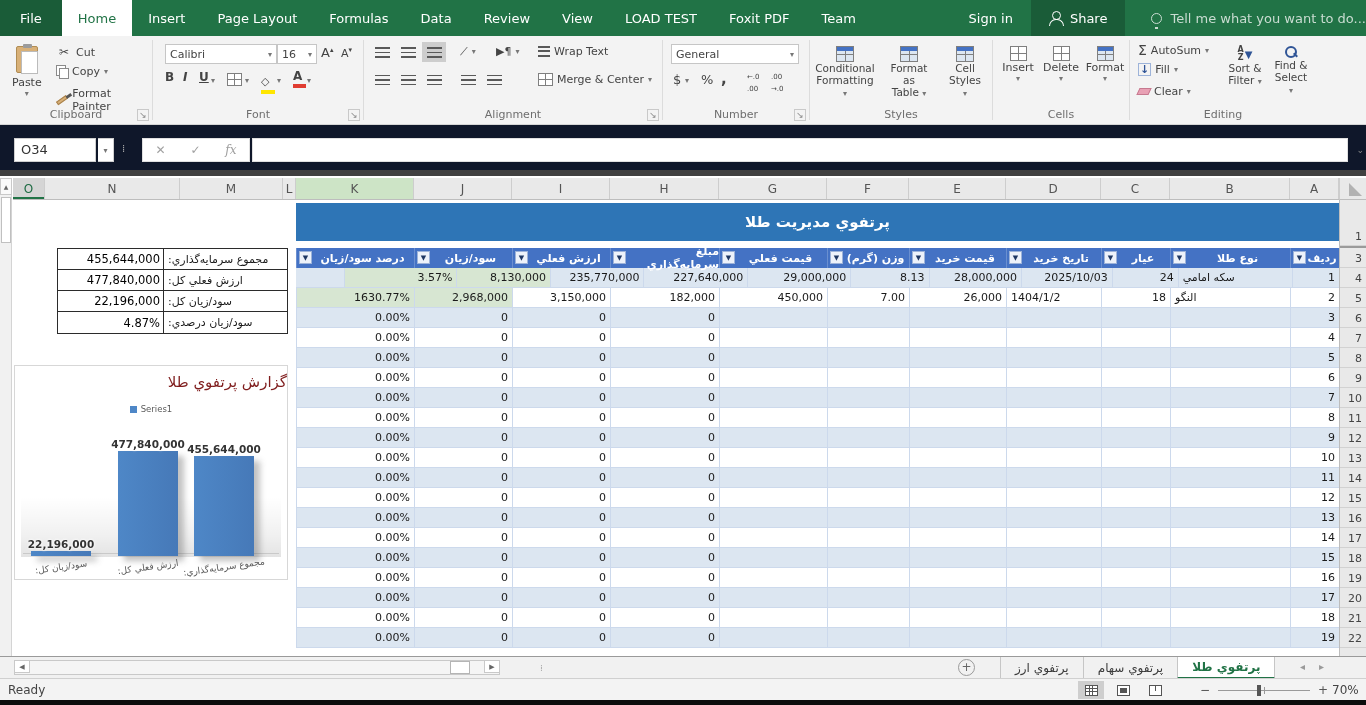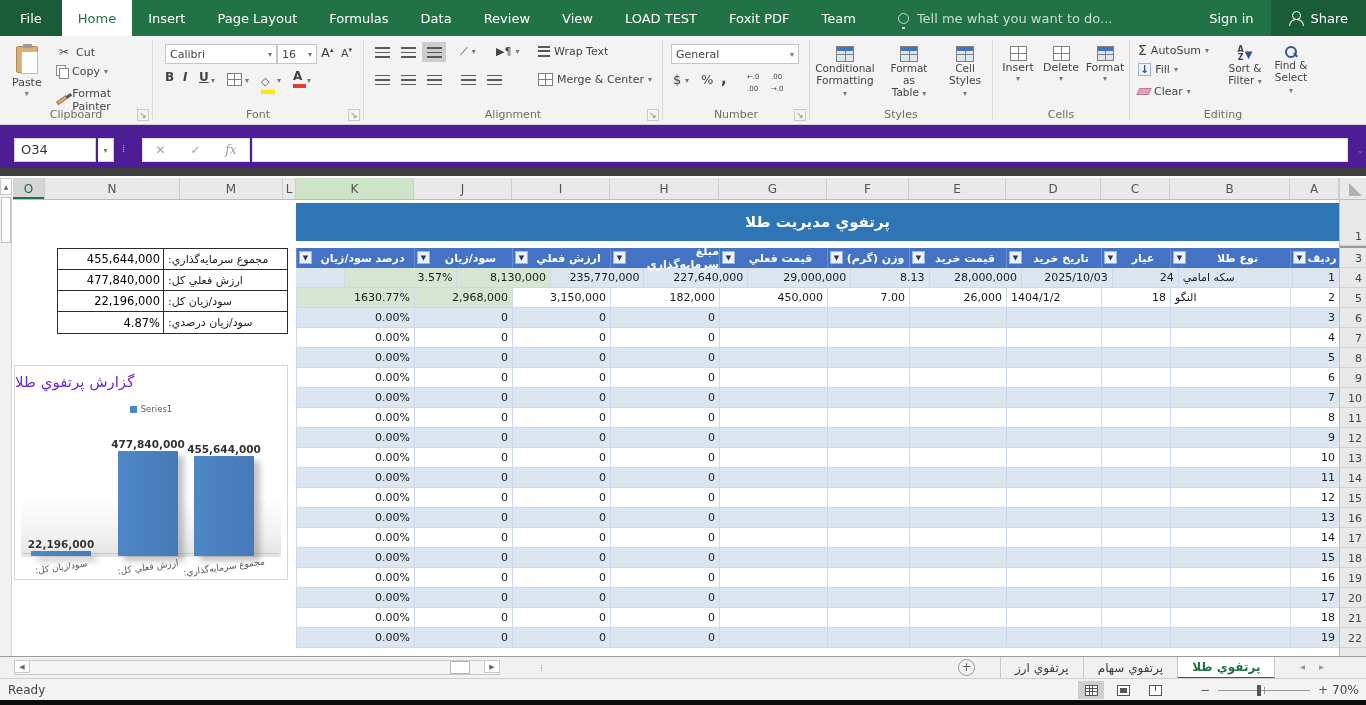--- a/index.html
+++ b/index.html
@@ -60,21 +60,21 @@
   .sigma { font-size:14px; line-height:14px; color:#444; }
   .fillic { color:#2f5496; font-weight:bold; font-size:11px; border:1px solid #9db3d9; padding:0 1px; line-height:11px; }
   .eraser { width:12px; height:7px; background:#e8a0b4; border:1px solid #c6798f; transform:skewX(-25deg); }
   .azic { font-size:8px; font-weight:bold; line-height:8px; color:#444; }
   .funnel { color:#2f5496; font-size:10px; }
   .mag { position:relative; width:13px; height:13px; }
   .mag:before{ content:""; position:absolute; left:0; top:0; width:8px; height:8px; border:2px solid #2f5496; border-radius:50%; }
   .mag:after{ content:""; position:absolute; left:8px; top:8px; width:5px; height:2px; background:#2f5496; transform:rotate(45deg); }
 
   
-  #fbar { position:absolute; left:0; top:125px; width:1366px; height:51px; background:#4c1d95; border-bottom:8px solid #404040; }
+  #fbar { position:absolute; left:0; top:125px; width:1366px; height:51px; background:#0f172a; border-bottom:6px solid #404040; }
   #namebox { position:absolute; left:14px; top:13px; width:82px; height:24px; background:#fff; border:1px solid #d0d0d0; font-size:13px; color:#333; padding:3px 6px; }
   #nb-caret { position:absolute; left:98px; top:13px; width:16px; height:24px; border:1px solid #d0d0d0; border-left:none; background:#fff; font-size:8px; color:#777; text-align:center; line-height:24px; }
   #fsplit { position:absolute; left:122px; top:18px; color:#aaa; font-size:10px; letter-spacing:0; }
   #fbtns { position:absolute; left:142px; top:13px; width:108px; height:24px; background:#fff; border:1px solid #e0e0e0; display:flex; align-items:center; justify-content:space-around; color:#9f9f9f; font-size:12px; }
   #finput { position:absolute; left:252px; top:13px; width:1096px; height:24px; background:#fff; border:1px solid #e0e0e0; font-size:12px; padding:3px 6px; }
   #fexp { position:absolute; right:2px; top:20px; color:#888; font-size:9px; }
 
   
   #grid { position:absolute; left:0; top:178px; width:1366px; height:478px; background:#fff; }
   #vscroll { position:absolute; left:0; top:0; width:12px; height:478px; background:#f1f1f1; border-right:1px solid #d4d4d4; }
@@ -106,21 +106,21 @@
   
   #summary { position:absolute; left:44px; top:48px; width:231px; border:1px solid #2b2b2b; }
   #sumhead { height:20px; background:#2e75b6; color:#fff; font-weight:bold; font-size:12px; display:flex; align-items:center; justify-content:center; border-bottom:1px solid #2b2b2b; }
   .srow { display:flex; height:21px; border-bottom:1px solid #2b2b2b; background:#fff; }
   .srow:last-child { border-bottom:none;justify-content:center; }
   .sval { width:106px; border-right:1px solid #2b2b2b; font-size:11.5px; display:flex; align-items:center; justify-content:flex-end; padding:0 3px; }
   .slab { flex:1; font-size:11px; color:#1a1a1a; display:flex; align-items:center; justify-content:flex-end; padding:0 4px; direction:rtl; }
 
   
   #chart { position:absolute; left:1px; top:165px; width:274px; height:215px; background:#fff; border:1px solid #d7d7d7; }
-  #ctitle { position:absolute; top:7px; left:0; right:0; text-align:left; font-size:15px; color:#6d28d9; direction:rtl; }
+  #ctitle { position:absolute; top:7px; left:0; right:0; text-align:right; font-size:15px; color:#7f1d1d; direction:rtl; }
   #clegend { position:absolute; top:38px; left:0; right:0; display:flex; align-items:center; justify-content:center; gap:4px; font-size:8.5px; color:#595959; }
   .legsq { width:7px; height:7px; background:#4e87c7; }
   #cfloor { position:absolute; left:6px; right:6px; bottom:22px; height:60px; background:linear-gradient(to bottom, rgba(0,0,0,0) 0%, rgba(0,0,0,0.06) 65%, rgba(0,0,0,0.11) 100%); }
   #cax { position:absolute; left:8px; right:8px; bottom:25px; height:1px; background:#c9c9c9; }
   .bar { position:absolute; background:linear-gradient(to right,#4e87c7,#4679b8); box-shadow:6px 5px 6px rgba(80,80,80,.35); }
   .barlab { position:absolute; width:90px; text-align:center; font-size:10.5px; font-weight:bold; color:#333; text-shadow:0 0 3px #fff,0 0 3px #fff; }
   .catlab { position:absolute; width:90px; text-align:center; font-size:9px; color:#595959; transform:rotate(-8deg); direction:rtl; }
 
   
   #tabrow { position:absolute; left:0; top:656px; width:1366px; height:22px; background:#f1f1f1; border-top:1px solid #9a9a9a; }
@@ -165,30 +165,30 @@
       <div class="rtab">Insert</div>
       <div class="rtab">Page Layout</div>
       <div class="rtab">Formulas</div>
       <div class="rtab">Data</div>
       <div class="rtab">Review</div>
       <div class="rtab">View</div>
       <div class="rtab">LOAD TEST</div>
       <div class="rtab">Foxit PDF</div>
       <div class="rtab">Team</div>
     </div>
-  <div id="tellme">
-    <span class="bulb"></span>
-    <span>Tell me what you want to do...</span>
-  </div>
   <div id="tb-right">
     <span id="signin">Sign in</span>
     <span id="share">
       <span class="person"></span>
       <span>Share</span>
     </span>
+  </div>
+  <div id="tellme">
+    <span class="bulb"></span>
+    <span>Tell me what you want to do...</span>
   </div>
 </div>
 
 <div id="ribbon">
 
   <div class="group" style="width:152px">
     <div class="bigbtn abs" style="left:6px;top:6px">
       <span class="clip"></span>
       <span>Paste</span>
       <span class="caret">▾</span>

